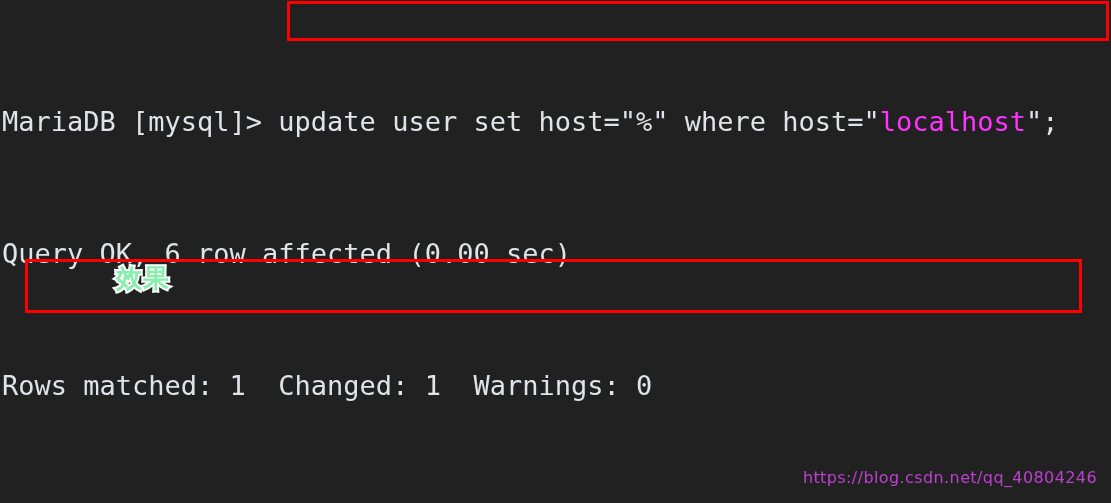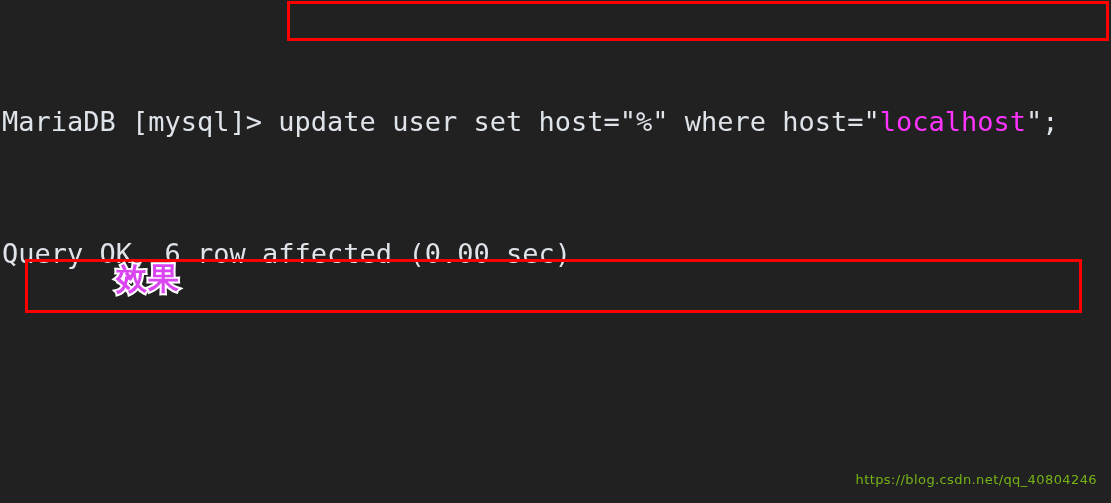--- a/index.html
+++ b/index.html
@@ -57,53 +57,54 @@
     width: 1057px;
     height: 54px;
   }
 
   
   .callout {
     position: absolute;
     left: 116px;
     top: 261px;
     font-family: "DejaVu Sans", "Liberation Sans", sans-serif;
-    font-size: 31px;
+    font-size: 26px;
     font-weight: bold;
-    color: #d946ef;
+    color: #86efac;
     -webkit-text-stroke: 4px #ffffff;
     paint-order: stroke fill;
     line-height: 34px;
     letter-spacing: 1px;
   }
 
   
   .watermark {
     position: absolute;
     right: 14px;
     bottom: 16px;
     font-family: "DejaVu Sans", "Liberation Sans", sans-serif;
-    font-size: 13px;
-    color: #84cc16;
+    font-size: 16px;
+    color: #d946ef;
     letter-spacing: 0.4px;
     opacity: 0.85;
     white-space: pre;
   }
 </style>
 </head>
 <body>
 
 <div id="screen">
 
   <div class="term">
 
     <span class="line"><span class="plain">MariaDB [mysql]&gt; </span><span class="plain">update user set host="%" where host="</span><span class="magenta">localhost</span><span class="plain">";</span></span>
 
     <span class="line plain">Query OK, 6 row affected (0.00 sec)</span>
 
+    <span class="line plain">Rows matched: 1  Changed: 1  Warnings: 0</span>
 
     <span class="line blank"> </span>
 
     
 
     
 
     
 
     

